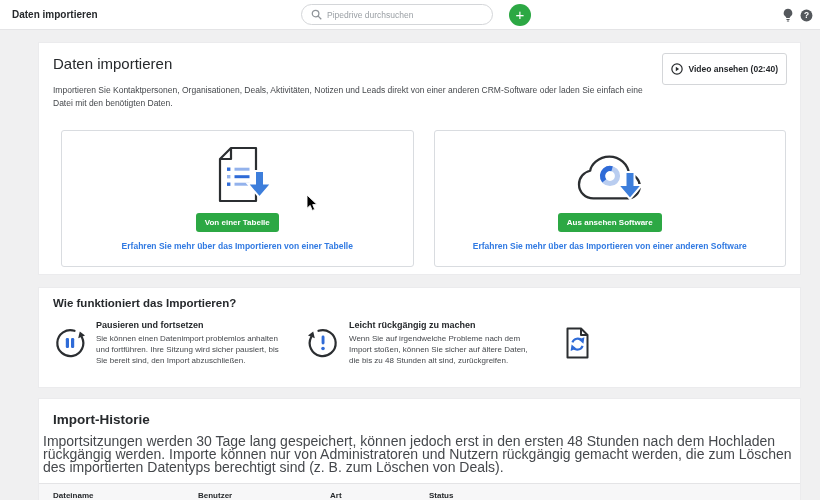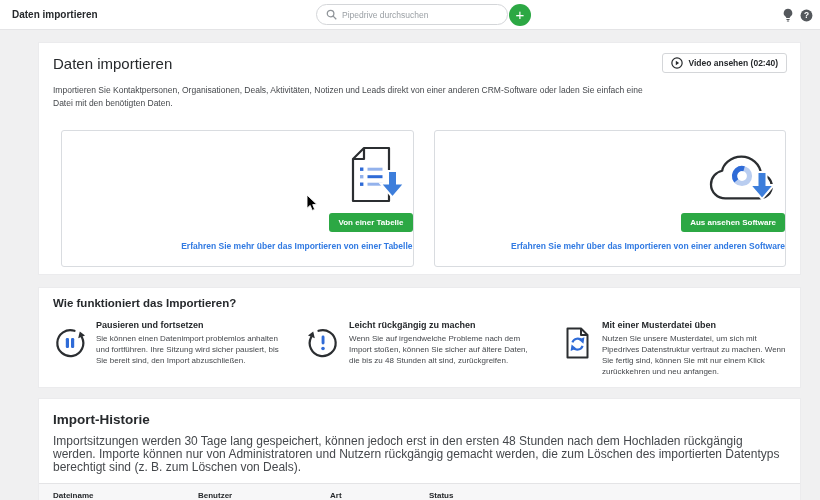--- a/index.html
+++ b/index.html
@@ -13,21 +13,21 @@
   
   .topbar {
     position:absolute; top:0; left:0; width:820px; height:30px;
     background:#fff; border-bottom:1px solid #e4e4e6; z-index:5;
   }
   .topbar-title {
     position:absolute; left:12px; top:9px;
     font-size:10px; font-weight:700; color:#26292c;
   }
   .search-pill {
-    position:absolute; left:316px; top:4px; width:192px; height:21px;
+    position:absolute; left:301px; top:4px; width:192px; height:21px;
     border:1px solid #d4d6d9; border-radius:11px; background:#fff;
     display:flex; align-items:center; gap:5px; padding:0 9px;
   }
   .search-pill input {
     border:none; outline:none; width:100%;
     font-size:8.5px; font-family:"Liberation Sans",sans-serif; color:#26292c;
   }
   .search-pill input::placeholder { color:#9ba0a5; }
   .plus-btn {
     position:absolute; left:509px; top:4px; width:22px; height:22px;
@@ -44,34 +44,34 @@
     position:absolute; left:38px; width:763px; background:#fff;
     border:1px solid #ebebed;
   }
   .panel-import  { top:42px;  height:233px; }
   .panel-how     { top:287px; height:101px; }
   .panel-history { top:398px; height:102px; }
 
   
   .h1 { font-size:15px; font-weight:400; color:#26292c; margin:12px 0 0 14px; }
   .video-btn {
-    position:absolute; top:10px; right:13px; height:20px;
+    position:absolute; top:10px; right:13px; height:32px;
     display:flex; align-items:center; gap:5px; padding:0 8px;
     background:#fff; border:1px solid #d4d6d9; border-radius:3px;
     font-size:8.5px; font-weight:700; color:#26292c; cursor:pointer;
     font-family:"Liberation Sans",sans-serif;
   }
   .import-desc {
     margin:12px 14px 0; width:605px;
     font-size:8.5px; line-height:13px; color:#45484c;
   }
   .cards { display:flex; gap:12px; margin:20px 14px 0; }
   .card {
     flex:1; height:137px; border:1px solid #d9dce0; border-radius:3px;
-    display:flex; flex-direction:column; align-items:flex-end; background:#fff;margin-left:8px;
+    display:flex; flex-direction:column; align-items:center; background:#fff;margin-left:8px;
   }
   .card svg { margin-top:14px; }
   .green-btn {
     margin-top:6px; background:#2CA844; color:#fff; border:none;
     border-radius:3px; padding:5px 9px; font-size:8px; font-weight:700;
     cursor:pointer; font-family:"Liberation Sans",sans-serif;
   }
   .card-link {
     margin-top:9px; color:#317AE2; font-size:8.5px; font-weight:700;
     text-decoration:none; cursor:pointer;
@@ -81,21 +81,21 @@
   .h2 { font-size:11.5px; font-weight:700; margin:9px 0 0 14px; }
   .features { display:flex; gap:26px; margin:11px 14px 0; }
   .feature { flex:1; display:flex; gap:9px; }
   .feature-icon { flex-shrink:0; margin-top:6px; }
   .feature-title { font-size:9px; font-weight:700; margin-bottom:3px; }
   .feature-text { font-size:8px; line-height:11px; color:#45484c; }
 
   
   .h3 { font-size:13.5px; font-weight:700; margin:13px 0 0 14px; }
   .history-desc {
-    margin:8px 14px 0; font-size:12px; line-height:13px; color:#45484c;
+    margin:8px 4px 0; font-size:14px; line-height:13px; color:#45484c;
   }
   .table-head {
     margin-top:9px; height:24px; background:#f7f7f8;
     border-top:1px solid #e4e4e6; border-bottom:1px solid #e4e4e6;
     display:flex; align-items:center; padding-left:14px;
     font-size:8px; font-weight:700; color:#26292c;
   }
   .col-datetime { width:208px; }
   .col-filename { width:145px; }
   .col-user     { width:132px; }
@@ -224,24 +224,20 @@
       <span class="feature-icon">
         <svg width="34" height="34" viewBox="0 0 34 34">
           <path d="M8.5 2.5 H22 L28.5 9 V31.5 H8.5 Z" fill="#fff" stroke="#2b2e31" stroke-width="2" stroke-linejoin="round"></path>
           <path d="M22 2.5 V9 H28.5" fill="none" stroke="#2b2e31" stroke-width="2" stroke-linejoin="round"></path>
           <path d="M13.4 16.4 A5.6 5.6 0 0 1 23.0 14.6" fill="none" stroke="#2f6bd7" stroke-width="2.1"></path>
           <path d="M25.4 11.2 L24.4 17.8 L19.6 13.6 Z" fill="#2f6bd7"></path>
           <path d="M23.6 19.8 A5.6 5.6 0 0 1 14.0 21.6" fill="none" stroke="#2f6bd7" stroke-width="2.1"></path>
           <path d="M11.6 25.0 L12.6 18.4 L17.4 22.6 Z" fill="#2f6bd7"></path>
         </svg>
       </span>
-      <div>
-        <div class="feature-title">Mit einer Musterdatei üben</div>
-        <div class="feature-text">Nutzen Sie unsere Musterdatei, um sich mit Pipedrives Datenstruktur vertraut zu machen. Wenn Sie fertig sind, können Sie mit nur einem Klick zurückkehren und neu anfangen.</div>
-      </div>
     </div>
 
   </div>
 </div>
 
 <div class="panel panel-history">
   <div class="h3">Import-Historie</div>
   <div class="history-desc">Importsitzungen werden 30 Tage lang gespeichert, können jedoch erst in den ersten 48 Stunden nach dem Hochladen rückgängig werden. Importe können nur von Administratoren und Nutzern rückgängig gemacht werden, die zum Löschen des importierten Datentyps berechtigt sind (z. B. zum Löschen von Deals).</div>
 
   <div class="table-head">

